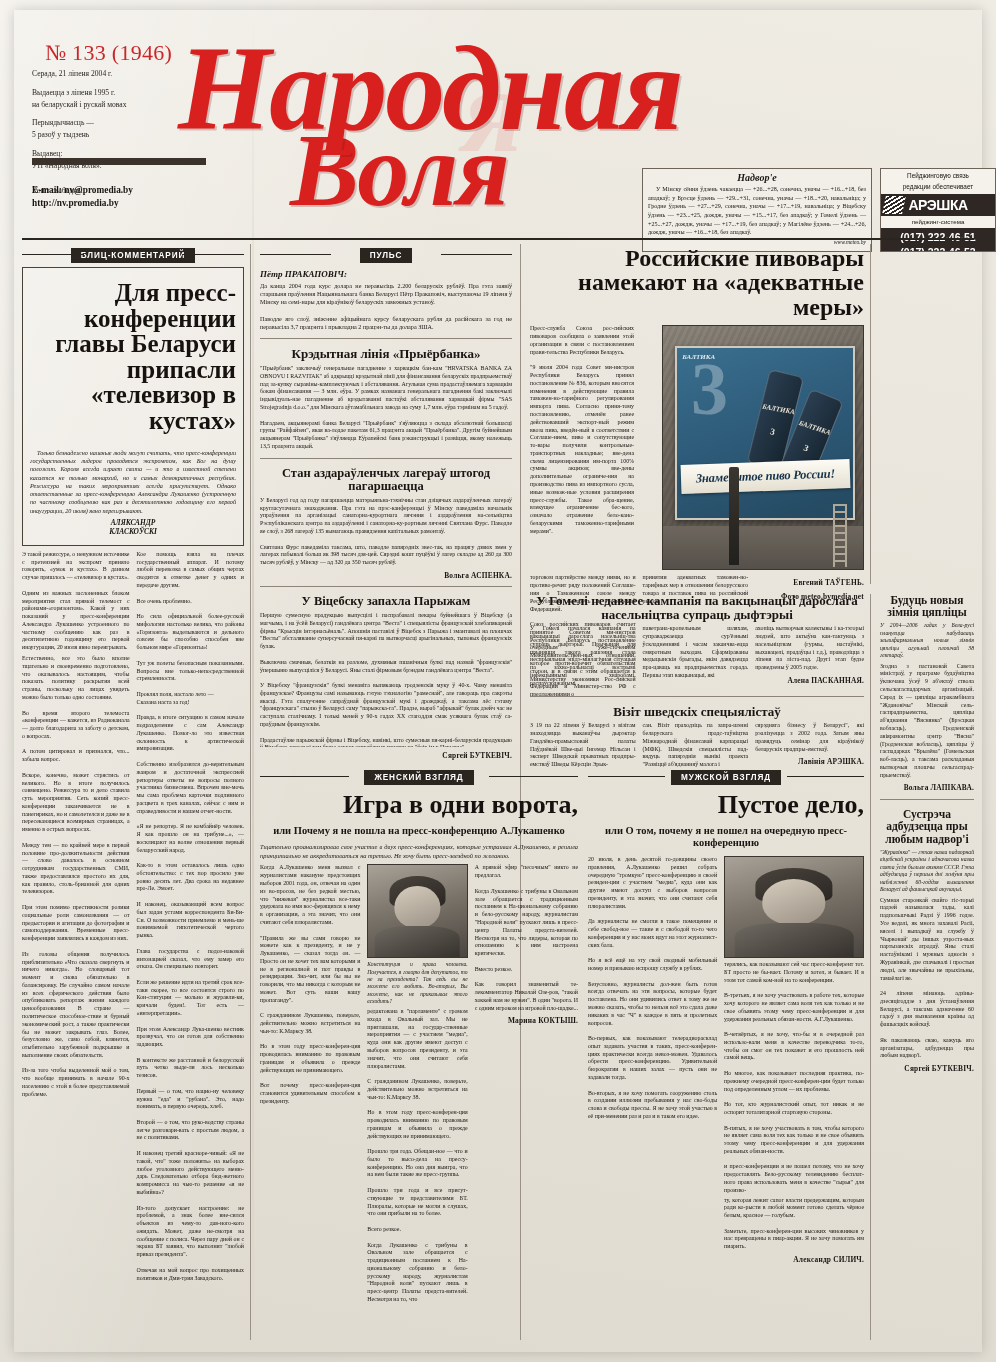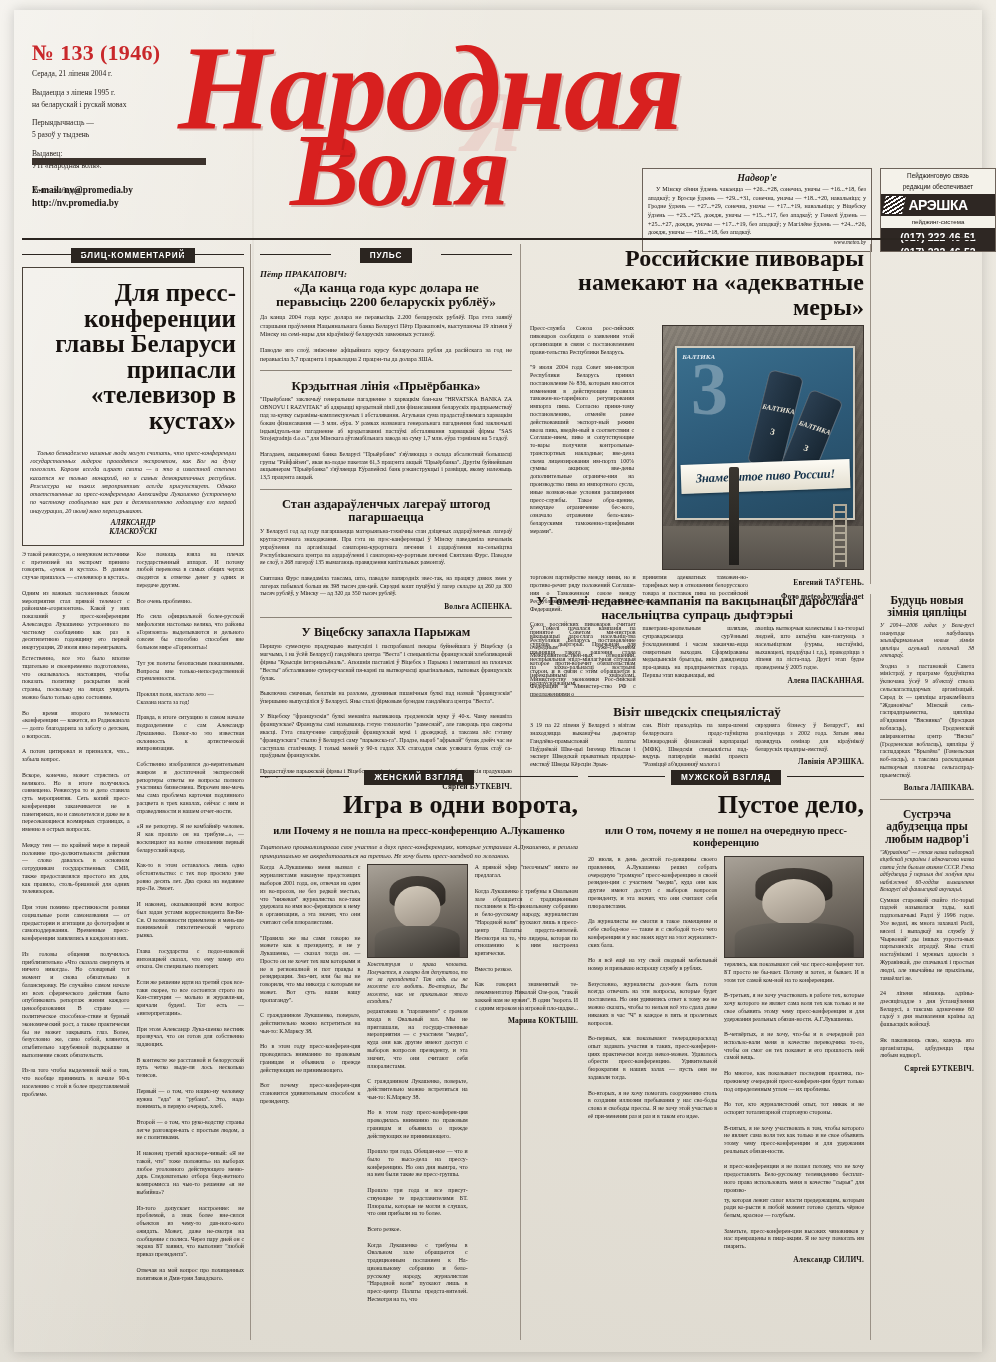--- a/index.html
+++ b/index.html
@@ -27,23 +27,23 @@
   }
   .fold{
     position:absolute;left:252px;top:10px;width:2px;height:1342px;
     background:linear-gradient(to bottom, rgba(150,140,125,.0), rgba(150,140,125,.28), rgba(150,140,125,.0));
   }
 
   
   .nameplate{position:absolute;left:22px;top:18px;width:952px;height:218px;}
 
   .issue-no{
-    position:absolute;left:10px;top:22px;
+    position:absolute;left:23px;top:22px;
     font-family:"Liberation Serif", serif;
-    font-weight:700;font-size:22px;color:#c9282b;letter-spacing:.3px;
+    font-weight:400;font-size:22px;color:#c9282b;letter-spacing:.3px;
   }
   .masthead-meta{position:absolute;left:10px;top:50px;width:175px;font-size:7.6px;line-height:1.55;color:#2a2420;}
   .masthead-meta p{margin:0 0 7px 0;}
   .rule-bar{position:absolute;left:10px;top:140px;width:174px;height:7px;background:#3b322c;}
   .contact{position:absolute;left:10px;top:166px;font-size:9.3px;font-weight:700;line-height:1.45;font-family:"Liberation Serif",serif;}
 
   .logo{
     position:absolute;left:140px;top:16px;width:742px;height:186px;
     pointer-events:none;
   }
@@ -344,21 +344,20 @@
       </div>
     </div>
 
     <div style="position:absolute;left:238px;top:0;width:252px;height:510px;">
 
       <div class="kicker-wrap">
         <span class="kicker">ПУЛЬС</span>
       </div>
 
       <div style="font-style:italic;font-weight:700;font-size:9px;margin-top:6px;">Пётр ПРАКАПОВІЧ:</div>
-      <h2 class="sub-head" style="font-size:13.5px;margin-top:2px;">«Да канца года курс долара не перавысіць 2200 беларускіх рублёў»</h2>
       <div class="body-txt" style="margin-top:3px;white-space:pre-line">Да канца 2004 года курс долара не перавысіць 2.200 беларускіх рублёў. Пра гэта заявіў старшыня праўлення Нацыянальнага банка Беларусі Пётр Пракаповіч, выступаючы 19 ліпеня ў Мінску на семі-нары для кіраўнікоў беларускіх замежных устаноў.
 
 Паводле яго слоў, зніжэнне афіцыйнага курсу беларускага рубля да расійскага за год не перавысіла 3,7 працэнта і прыкладна 2 працэн-ты да долара ЗША.</div>
 
       <hr style="border:none;border-top:1px solid #8c8479;margin:7px 0 5px;">
 
       <h2 class="sub-head" style="font-size:13px;text-align:center;">Крэдытная лінія «Прыёрбанка»</h2>
       <div class="tiny" style="margin-top:2px;white-space:pre-line">"Прыёрбанк" заключыў генеральнае пагадненне з харвацкім бан-кам "HRVATSKA BANKA ZA OBNOVU I RAZVITAK" аб адкрыцці крэдытнай лініі для фінансавання беларускіх прадпрыемстваў пад за-купку сыравіны-камплектуючых і абсталявання. Агульная сума прадастаўляемага харвацкім бокам фінансавання — 3 млн. еўра. У рамках названага генеральнага пагаднення бакі заключылі індывідуаль-нае пагадненне аб крэдытаванні пастаўкі абсталявання харвацкай фірмы "SAS Strojegradnja d.o.o." для Мінскага аўтамабільнага завода на суму 1,7 млн. еўра тэрмінам на 5 гадоў.
 
 Нагадаем, акцыянерамі банка Беларусі "Прыёрбанк" з'яўляюцца з склада абсалютнай большасці групы "Райфайзен", якая ва-лодае пакетам 61,3 працэнта акцый "Прыёрбанка". Другім буйнейшым акцыянерам "Прыёрбанка" з'яўляецца Еўрапейскі банк рэканструкцыі і развіцця, якому належыць 13,5 працэнта акцый.</div>

